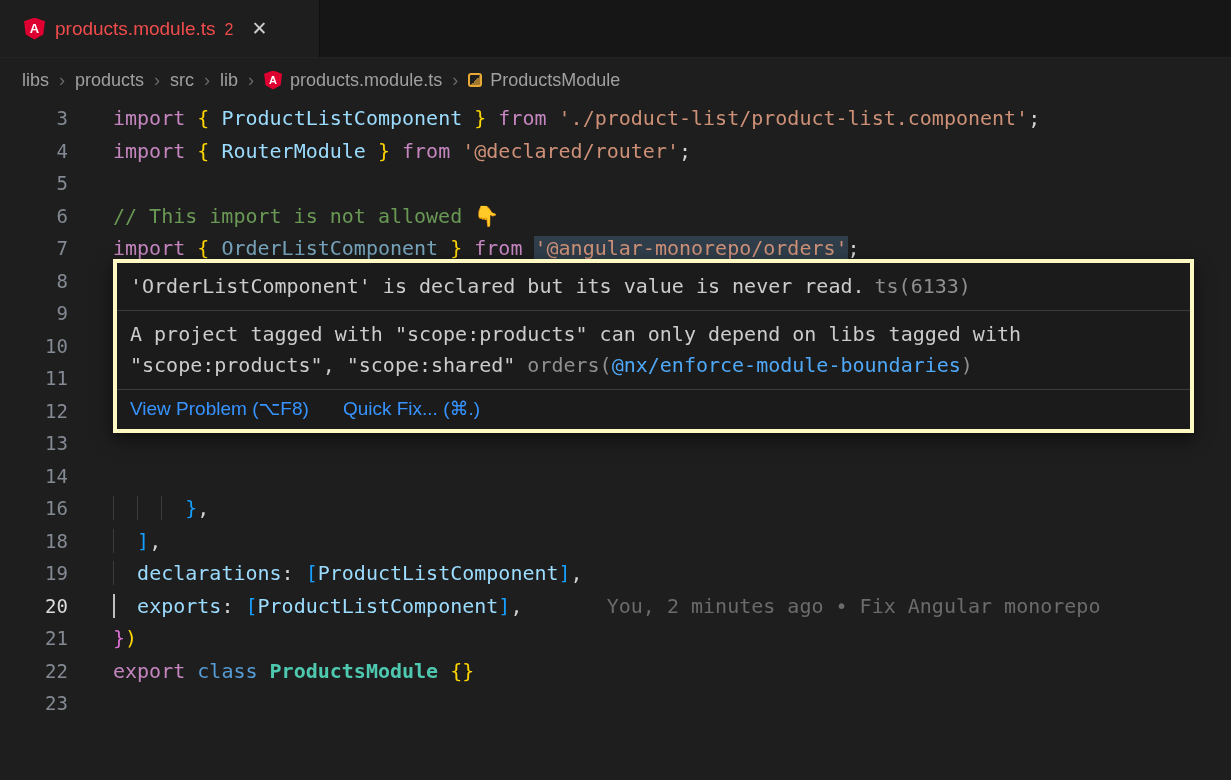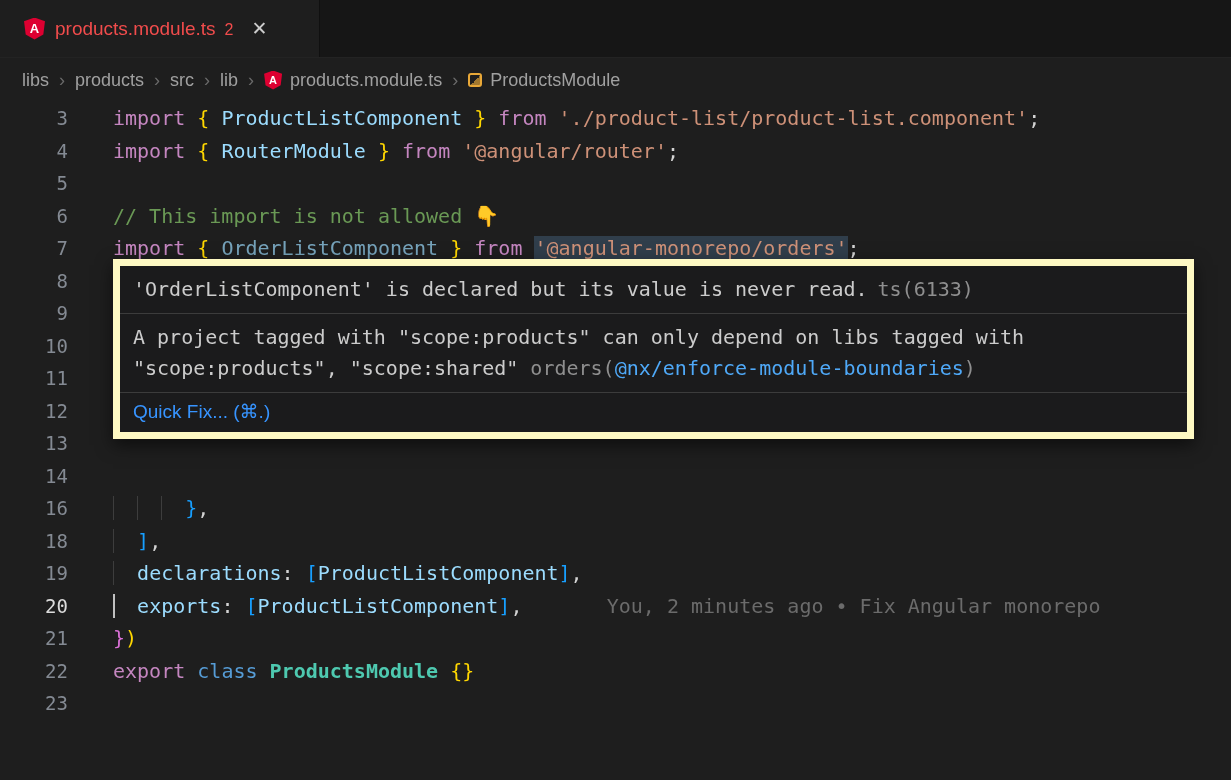--- a/index.html
+++ b/index.html
@@ -44,21 +44,21 @@
   .b3{color:#179FFF}
   .pun{color:#D4D4D4}
   .blame{color:#6b6b6b}
   .guide{background:linear-gradient(#3d3d3d,#3d3d3d) left top/1px 100% no-repeat}
   .guide.bright{background:linear-gradient(#c0c0c0,#c0c0c0) left top/2px 100% no-repeat}
   .wavy{text-decoration-line:underline;text-decoration-style:wavy;text-decoration-color:#e51400;text-decoration-thickness:1px;text-underline-offset:6px}
   .hl{background:rgba(80,115,150,.38)}
   .fade{opacity:.7}
 
   
-  .hover-popup{position:absolute;left:113px;top:157px;width:1081px;background:#1b1b1c;border:7px solid #fef9c3;box-shadow:0 6px 16px rgba(0,0,0,.55);font-size:20px;color:#cccccc;z-index:5}
+  .hover-popup{position:absolute;left:113px;top:157px;width:1081px;background:#1b1b1c;border:4px solid #fef9c3;box-shadow:0 6px 16px rgba(0,0,0,.55);font-size:20px;color:#cccccc;z-index:5}
   .hp-row{padding:8px 13px;line-height:31px}
   .hp-row + .hp-row{border-top:1px solid #3c3c3c}
   .hp-row span{white-space:pre-wrap}
   .hp-src{color:#8f8f8f}
   .hp-src-gap{margin-left:10px}
   .hp-link{color:#4fa9f8;cursor:pointer}
   .hp-kw{color:#4EC9B0}
   .hp-str{color:#CE9178}
   .hp-actions{border-top:1px solid #3c3c3c;padding:6px 13px 7px;display:flex;gap:34px;font-family:"Liberation Sans",sans-serif;font-size:19px;line-height:26px;background:#1b1b1c}
   .hp-action{color:#3794ff;cursor:pointer;text-decoration:none}
@@ -92,21 +92,21 @@
     </div>
 
   <div class="editor">
     <div>
         <div class="line-row">
           <div class="gutter-num">3</div>
           <div class="code-content"><span class="tok kw">import </span><span class="tok b1">{ </span><span class="tok cls">ProductListComponent</span><span class="tok b1"> }</span><span class="tok kw"> from </span><span class="tok str">'./product-list/product-list.component'</span><span class="tok pun">;</span></div>
         </div>
         <div class="line-row">
           <div class="gutter-num">4</div>
-          <div class="code-content"><span class="tok kw">import </span><span class="tok b1">{ </span><span class="tok cls">RouterModule</span><span class="tok b1"> }</span><span class="tok kw"> from </span><span class="tok str">'@angular/router'</span><span class="tok pun">;</span></div>
+          <div class="code-content"><span class="tok kw">import </span><span class="tok b1">{ </span><span class="tok cls">RouterModule</span><span class="tok b1"> }</span><span class="tok kw"> from </span><span class="tok str">'@declared/router'</span><span class="tok pun">;</span></div>
         </div>
         <div class="line-row">
           <div class="gutter-num">5</div>
           <div class="code-content"></div>
         </div>
         <div class="line-row">
           <div class="gutter-num">6</div>
           <div class="code-content"><span class="tok cmt">// This import is not allowed </span><span class="tok emoji">👇</span></div>
         </div>
         <div class="line-row">
@@ -175,18 +175,19 @@
       <div class="hp-row">
         <span>'OrderListComponent' is declared but its value is never read.</span><span class="hp-src hp-src-gap">ts(6133)</span>
       </div>
       <div class="hp-row">
         <div><span>A project tagged with "scope:products" can only depend on libs tagged with</span></div>
         <div>
           <span>"scope:products", "scope:shared" </span><span class="hp-src">orders(</span><a class="hp-link">@nx/enforce-module-boundaries</a><span class="hp-src">)</span>
         </div>
       </div>
       <div class="hp-actions">
+        <a class="hp-action">View Problem (⌥F8)</a>
         <a class="hp-action">Quick Fix... (⌘.)</a>
       </div>
     </div>
   </div>
 
 </div>
 
 </body></html>

